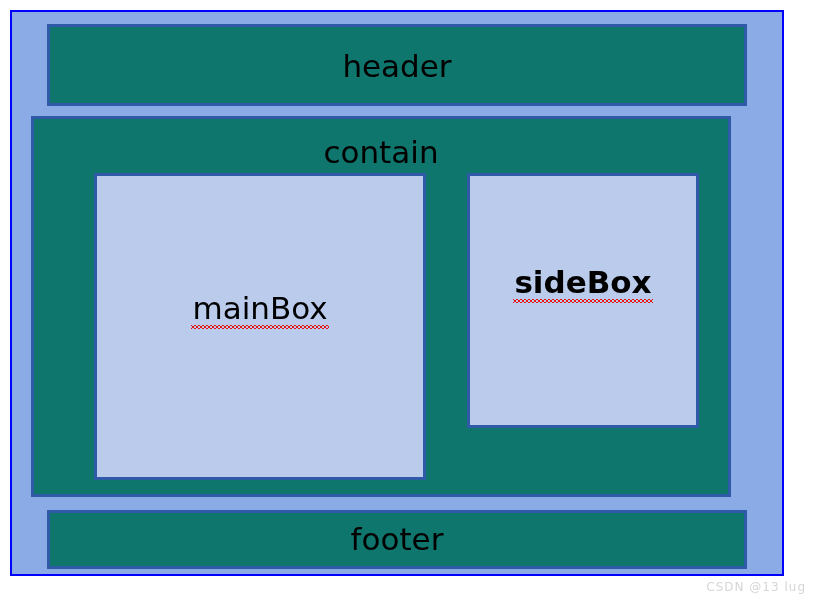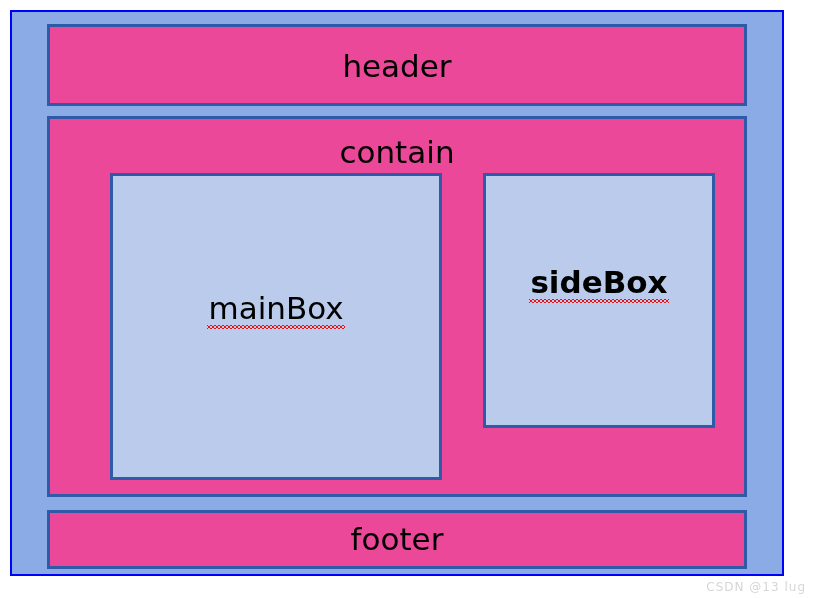--- a/index.html
+++ b/index.html
@@ -30,42 +30,42 @@
     width: 774px;
     height: 566px;
     background: #8aabe5;
     border: 2px solid #0000ff;
     box-sizing: border-box;
   }
 
   
   .panel {
     position: absolute;
-    background: #ec4899;
+    background: #0f766e;
     border: 3px solid #2e5aa8;
     box-sizing: border-box;
   }
 
   
   .innerbox {
     position: absolute;
     background: #bacbec;
     border: 3px solid #2e5aa8;
     box-sizing: border-box;
   }
 
   
   #header-panel {
     left: 35px;
     top: 12px;
     width: 700px;
     height: 82px;
   }
   #contain-panel {
-    left: 35px;
+    left: 19px;
     top: 104px;
     width: 700px;
     height: 381px;
   }
   #footer-panel {
     left: 35px;
     top: 498px;
     width: 700px;
     height: 59px;
   }

